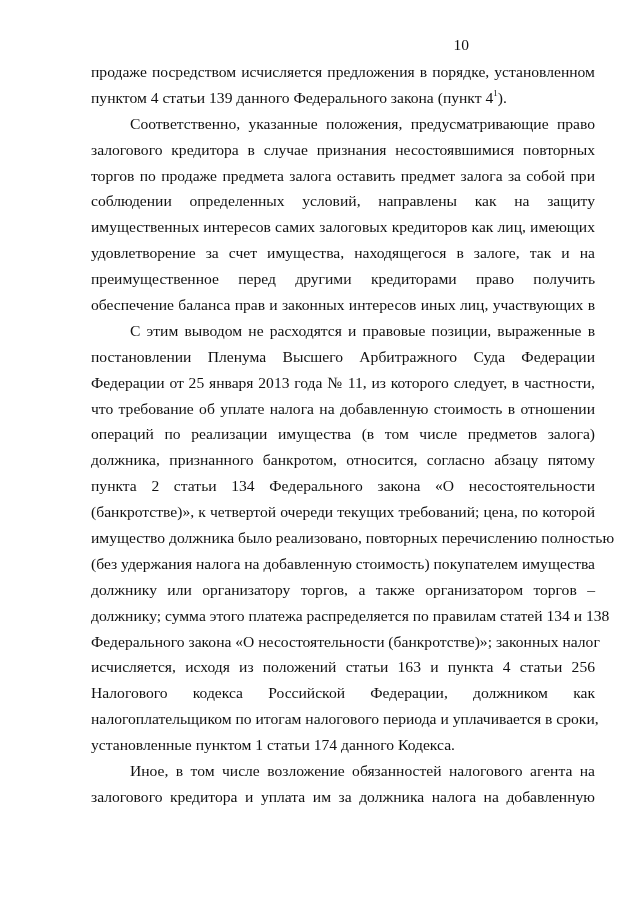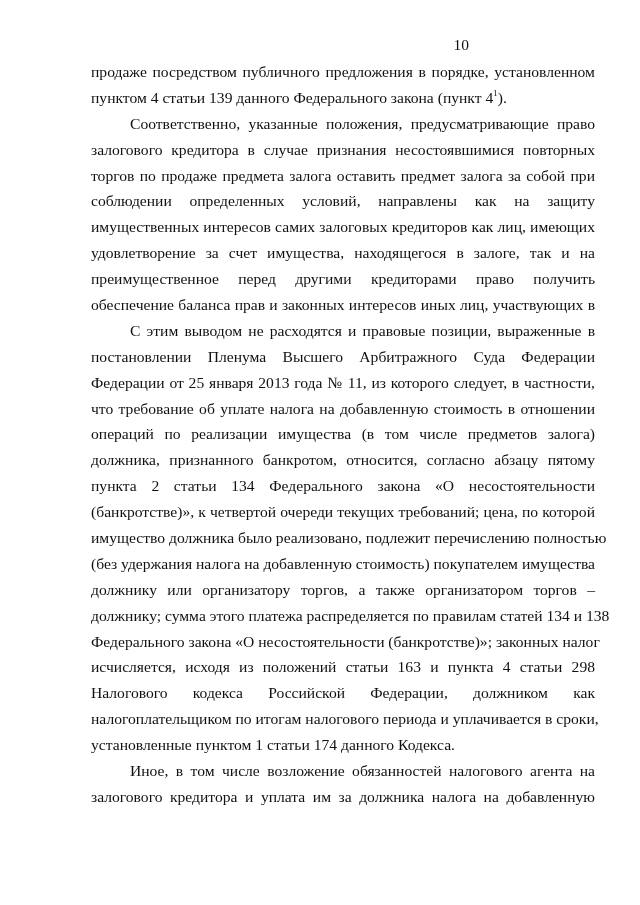--- a/index.html
+++ b/index.html
@@ -61,21 +61,21 @@
   </style>
 </head>
 <body>
 
 <div class="page">
   <div class="page-number">10</div>
 
   <div class="body-text">
 
     <div class="paragraph">
-      <span class="line">продаже посредством публичного предложения в порядке, установленном</span>
+      <span class="line">продаже посредством исчисляется предложения в порядке, установленном</span>
       <span class="line last"><span>пунктом 4 статьи 139 данного Федерального закона (пункт 4</span><sup>1</sup><span>).</span></span>
     </div>
 
     <div class="paragraph">
       <span class="line indent">Соответственно, указанные положения, предусматривающие право</span>
       <span class="line">залогового кредитора в случае признания несостоявшимися повторных</span>
       <span class="line">торгов по продаже предмета залога оставить предмет залога за собой при</span>
       <span class="line">соблюдении определенных условий, направлены как на защиту</span>
       <span class="line">имущественных интересов самих залоговых кредиторов как лиц, имеющих</span>
       <span class="line">удовлетворение за счет имущества, находящегося в залоге, так и на</span>
@@ -85,26 +85,26 @@
 
     <div class="paragraph">
       <span class="line indent">С этим выводом не расходятся и правовые позиции, выраженные в</span>
       <span class="line">постановлении Пленума Высшего Арбитражного Суда Федерации</span>
       <span class="line">Федерации от 25 января 2013 года № 11, из которого следует, в частности,</span>
       <span class="line">что требование об уплате налога на добавленную стоимость в отношении</span>
       <span class="line">операций по реализации имущества (в том числе предметов залога)</span>
       <span class="line">должника, признанного банкротом, относится, согласно абзацу пятому</span>
       <span class="line">пункта 2 статьи 134 Федерального закона «О несостоятельности</span>
       <span class="line">(банкротстве)», к четвертой очереди текущих требований; цена, по которой</span>
-      <span class="line">имущество должника было реализовано, подлежит перечислению полностью</span>
+      <span class="line">имущество должника было реализовано, повторных перечислению полностью</span>
       <span class="line">(без удержания налога на добавленную стоимость) покупателем имущества</span>
       <span class="line">должнику или организатору торгов, а также организатором торгов –</span>
       <span class="line">должнику; сумма этого платежа распределяется по правилам статей 134 и 138</span>
       <span class="line">Федерального закона «О несостоятельности (банкротстве)»; законных налог</span>
-      <span class="line">исчисляется, исходя из положений статьи 163 и пункта 4 статьи 298</span>
+      <span class="line">исчисляется, исходя из положений статьи 163 и пункта 4 статьи 256</span>
       <span class="line">Налогового кодекса Российской Федерации, должником как</span>
       <span class="line">налогоплательщиком по итогам налогового периода и уплачивается в сроки,</span>
       <span class="line last">установленные пунктом 1 статьи 174 данного Кодекса.</span>
     </div>
 
     <div class="paragraph">
       <span class="line indent">Иное, в том числе возложение обязанностей налогового агента на</span>
       <span class="line">залогового кредитора и уплата им за должника налога на добавленную</span>
     </div>
   </div>

